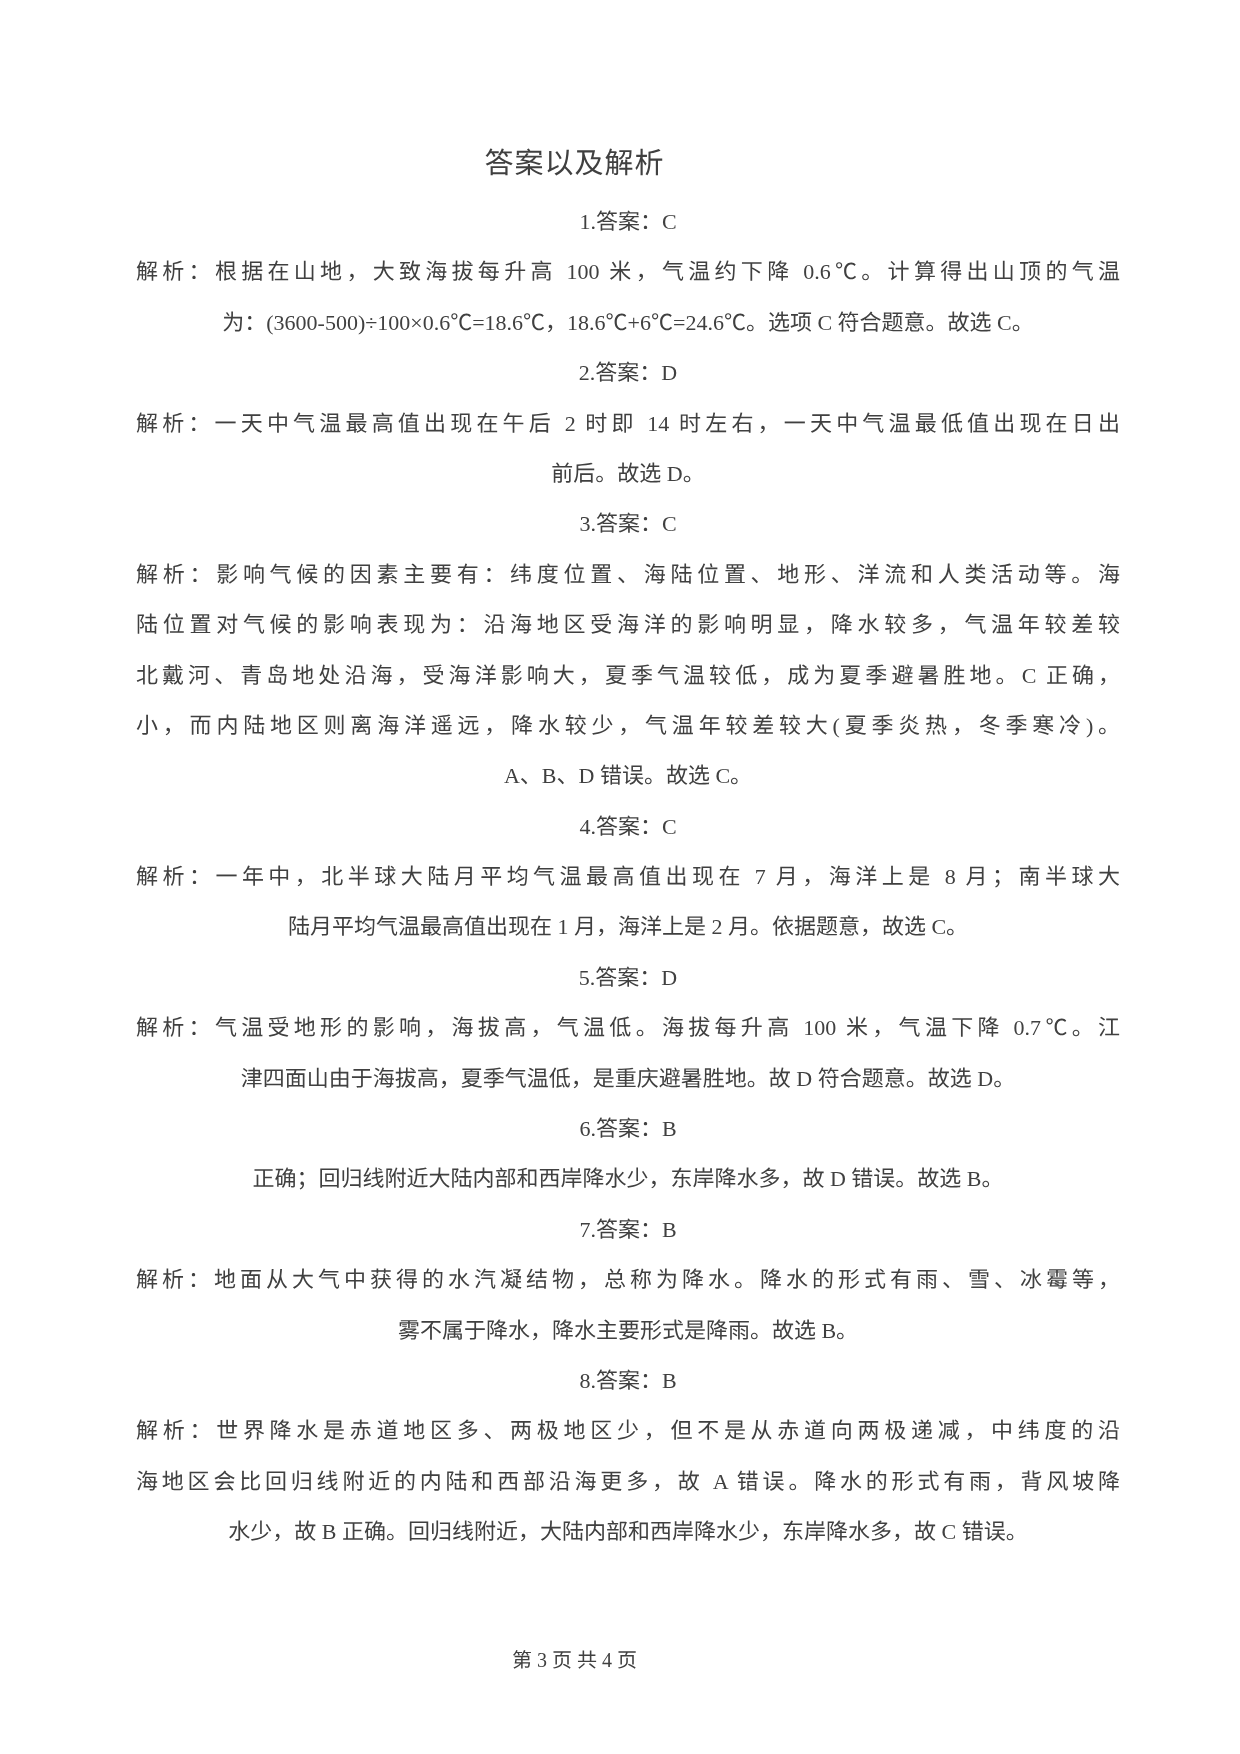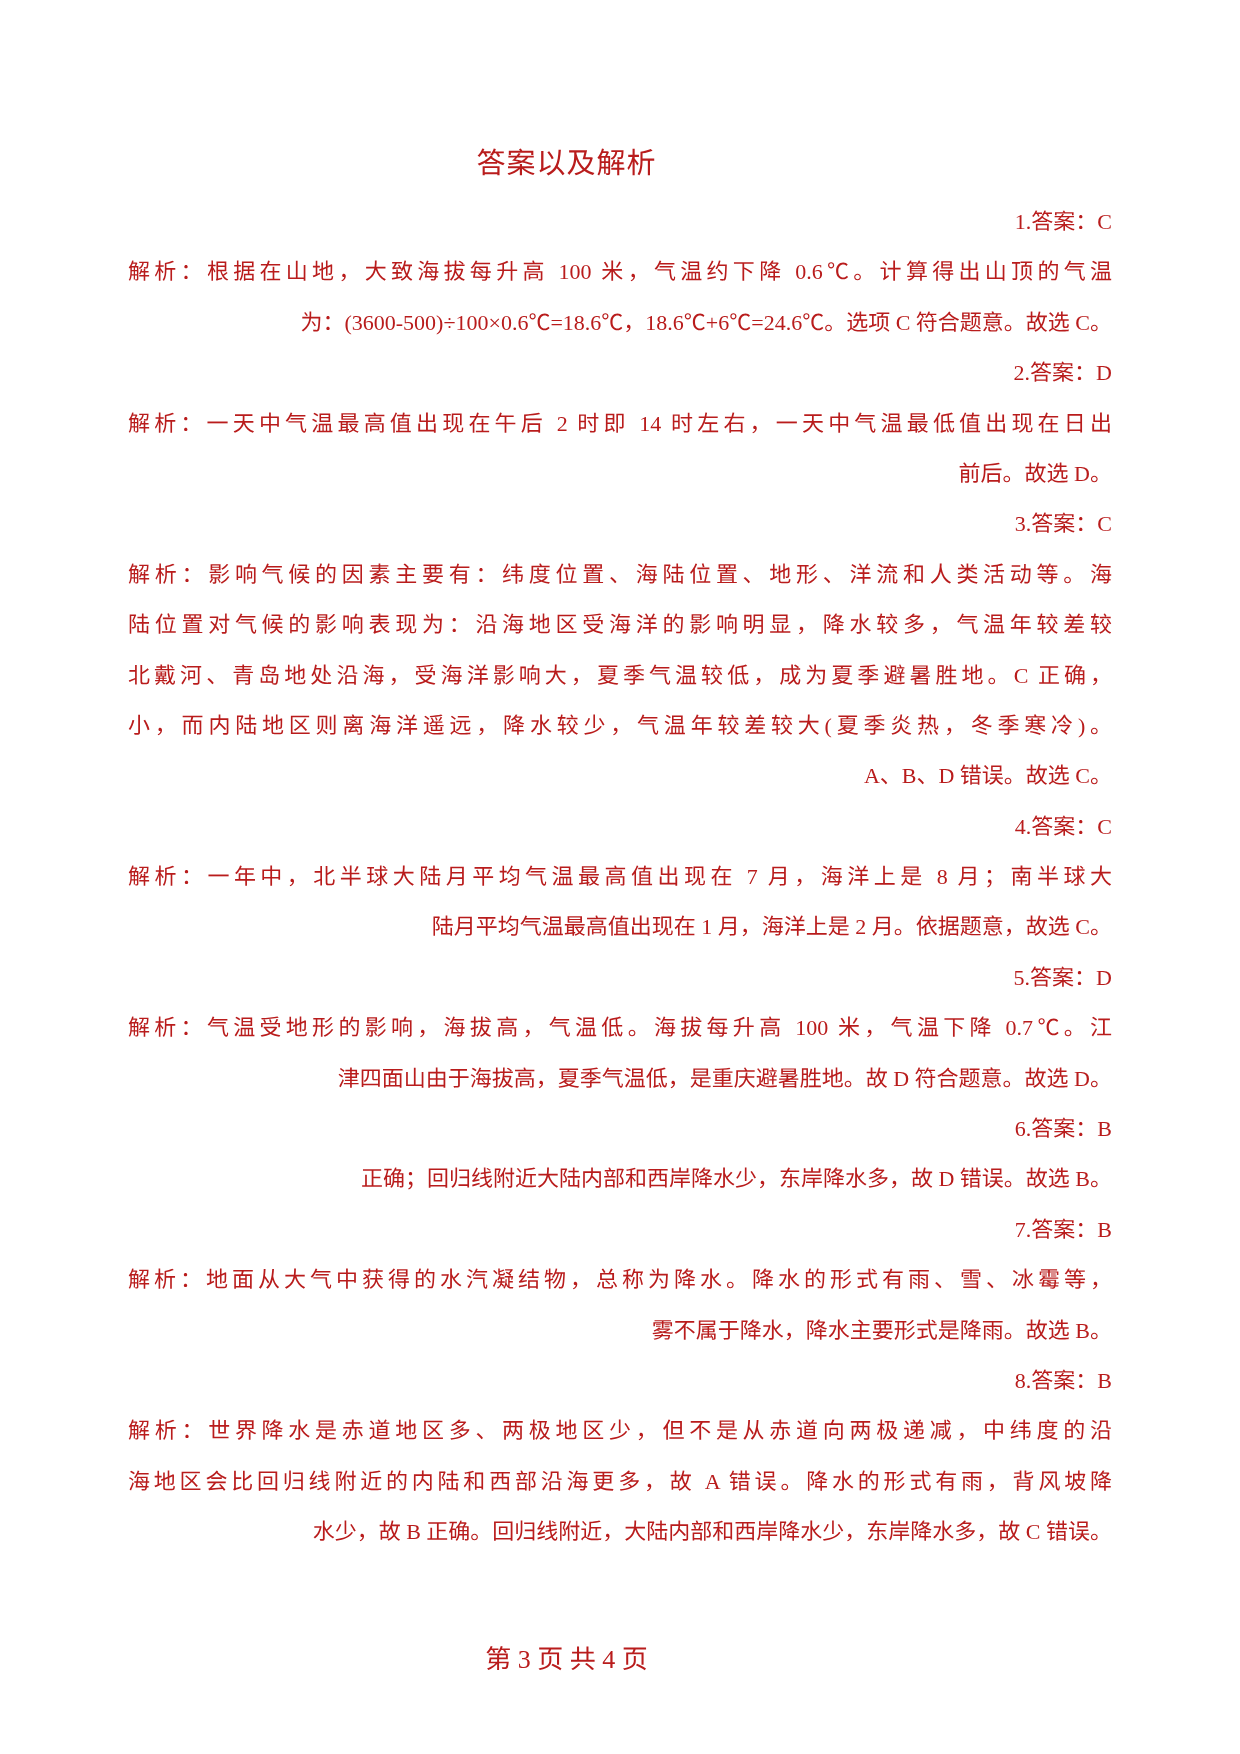--- a/index.html
+++ b/index.html
@@ -2,23 +2,24 @@
 <html lang="zh-CN"><head>
 <meta charset="utf-8">
 <style>
   html, body { margin: 0; padding: 0; }
   body { background: #ffffff; }
   .page {
     position: relative;
     width: 1133px;
     height: 1754px;
     background: #ffffff;
-    color: #b91c1c;
+    color: #404040;
     font-family: "Liberation Serif", serif;
     overflow: hidden;
+    margin-left: 8px;
   }
   .title {
     position: absolute;
     top: 145px;
     left: 0;
     width: 100%;
     margin: 0;
     text-align: center;
     font-size: 29px;
     font-weight: 400;
@@ -29,34 +30,34 @@
     position: absolute;
     top: 197px;
     left: 128px;
     width: 984px;
   }
   .line {
     height: 50.4px;
     line-height: 50.4px;
     font-size: 22px;
     white-space: nowrap;
-    text-align: right;
+    text-align: center;
   }
   .jl {
     white-space: normal;
     text-align: justify;
     text-align-last: justify;
   }
   .footer {
     position: absolute;
     top: 1645px;
     left: 0;
     width: 100%;
     text-align: center;
-    font-size: 26px;
+    font-size: 20px;
     line-height: 30px;
   }
 </style>
 </head>
 <body>
 
 <div class="page">
   <h1 class="title">答案以及解析</h1>
 
   <main class="content">

